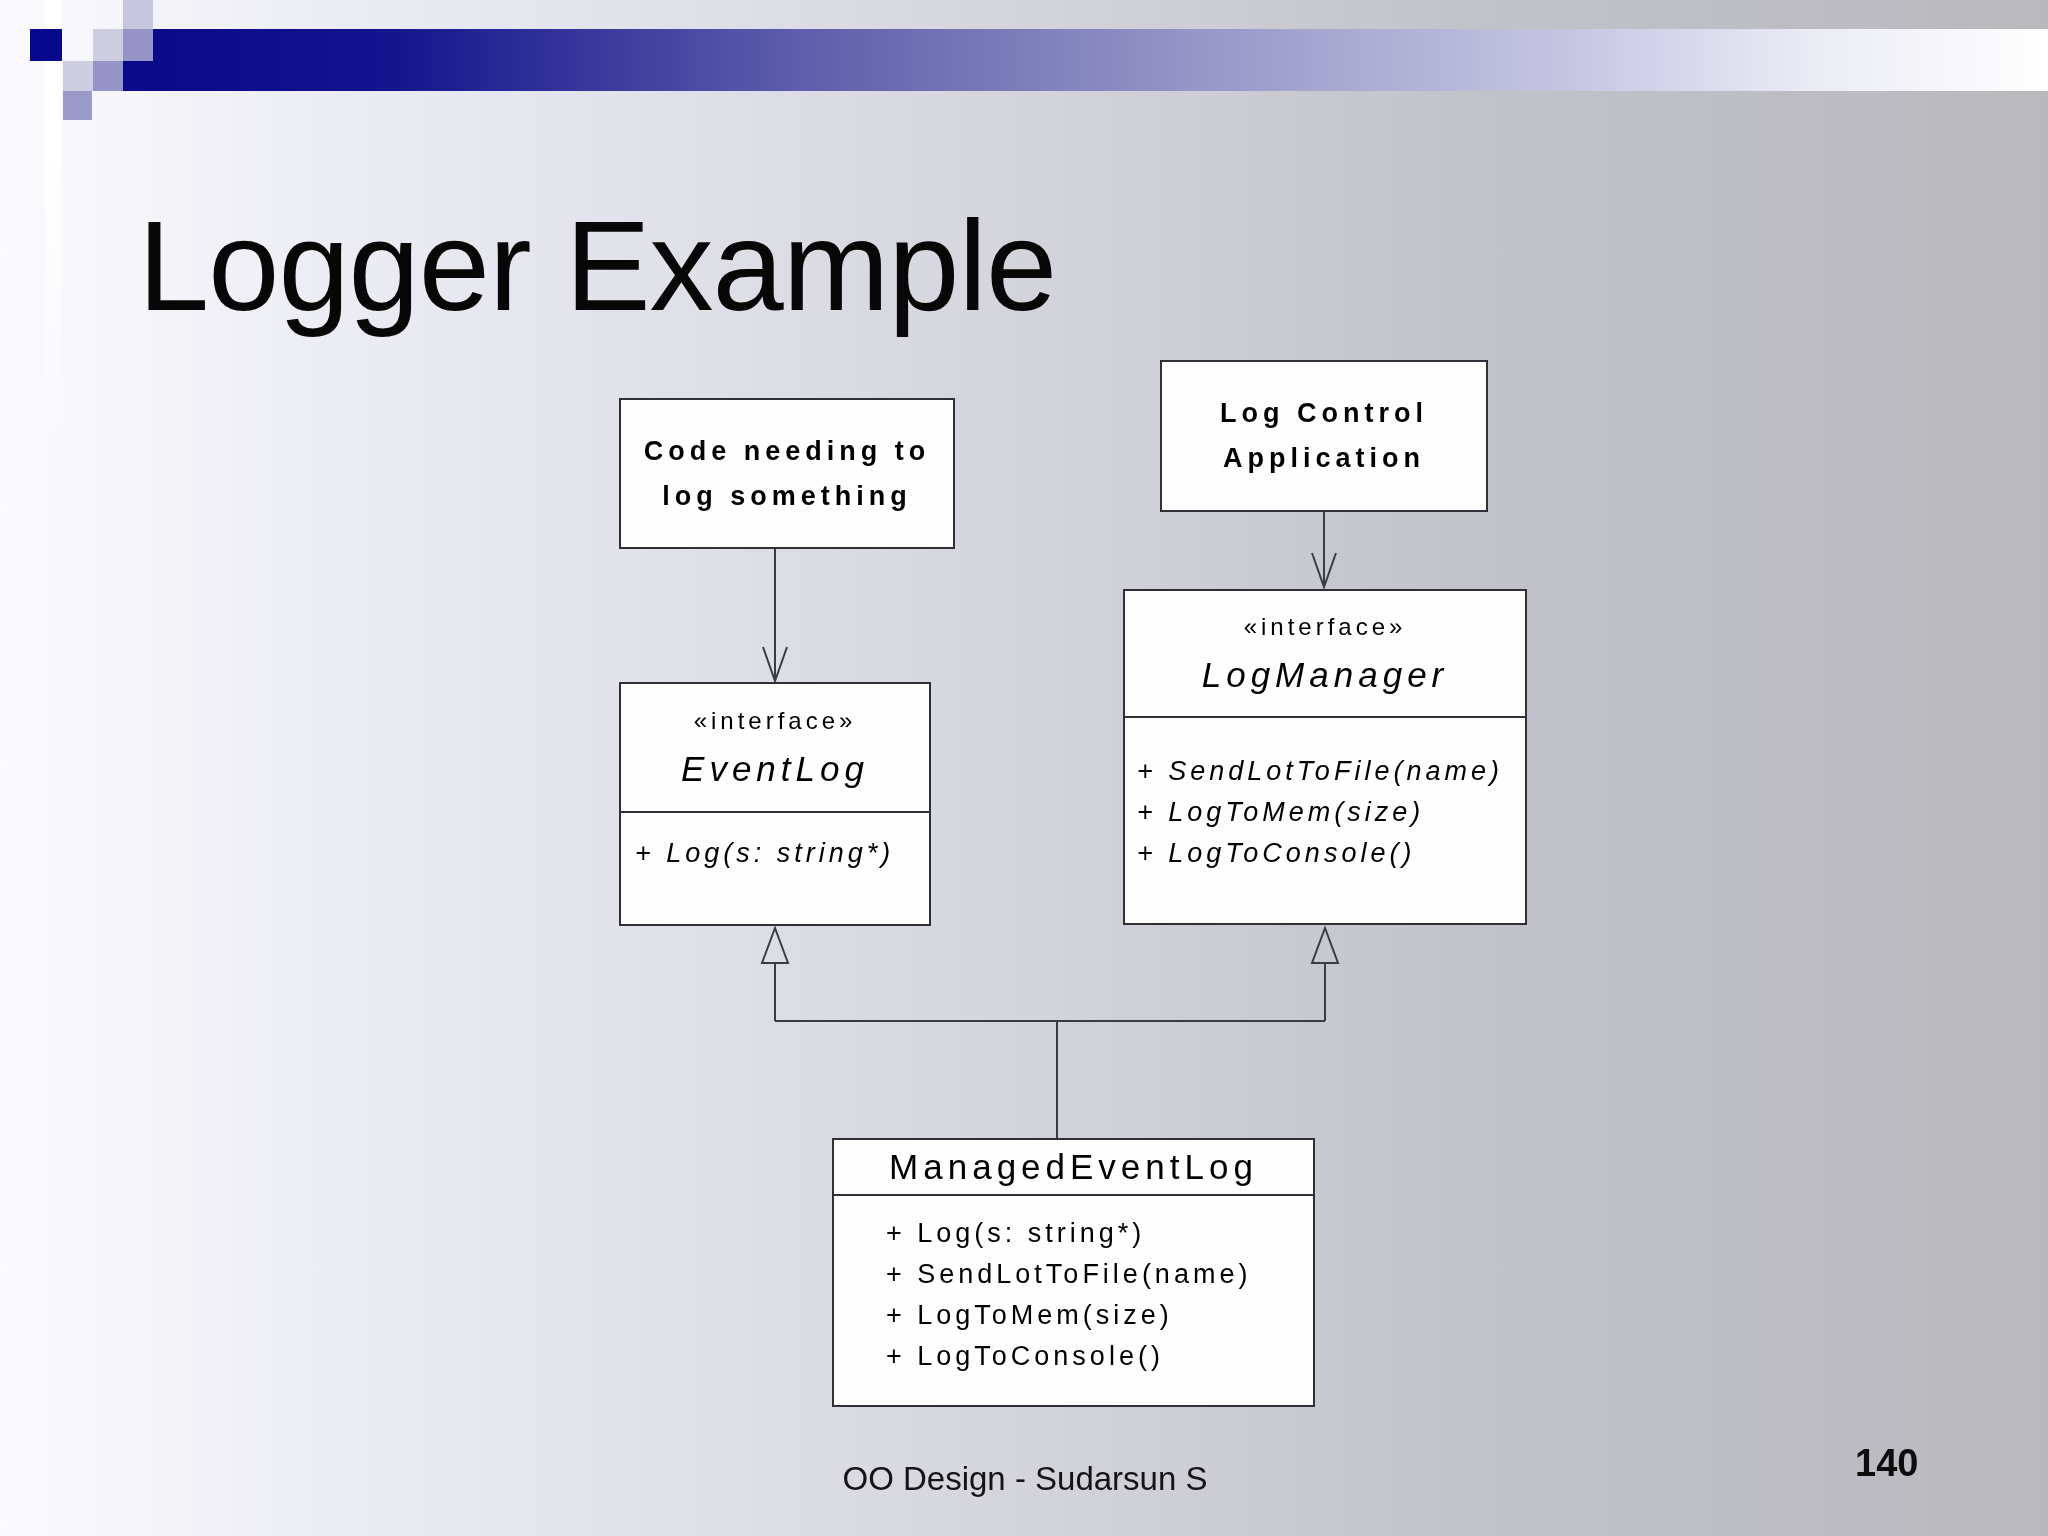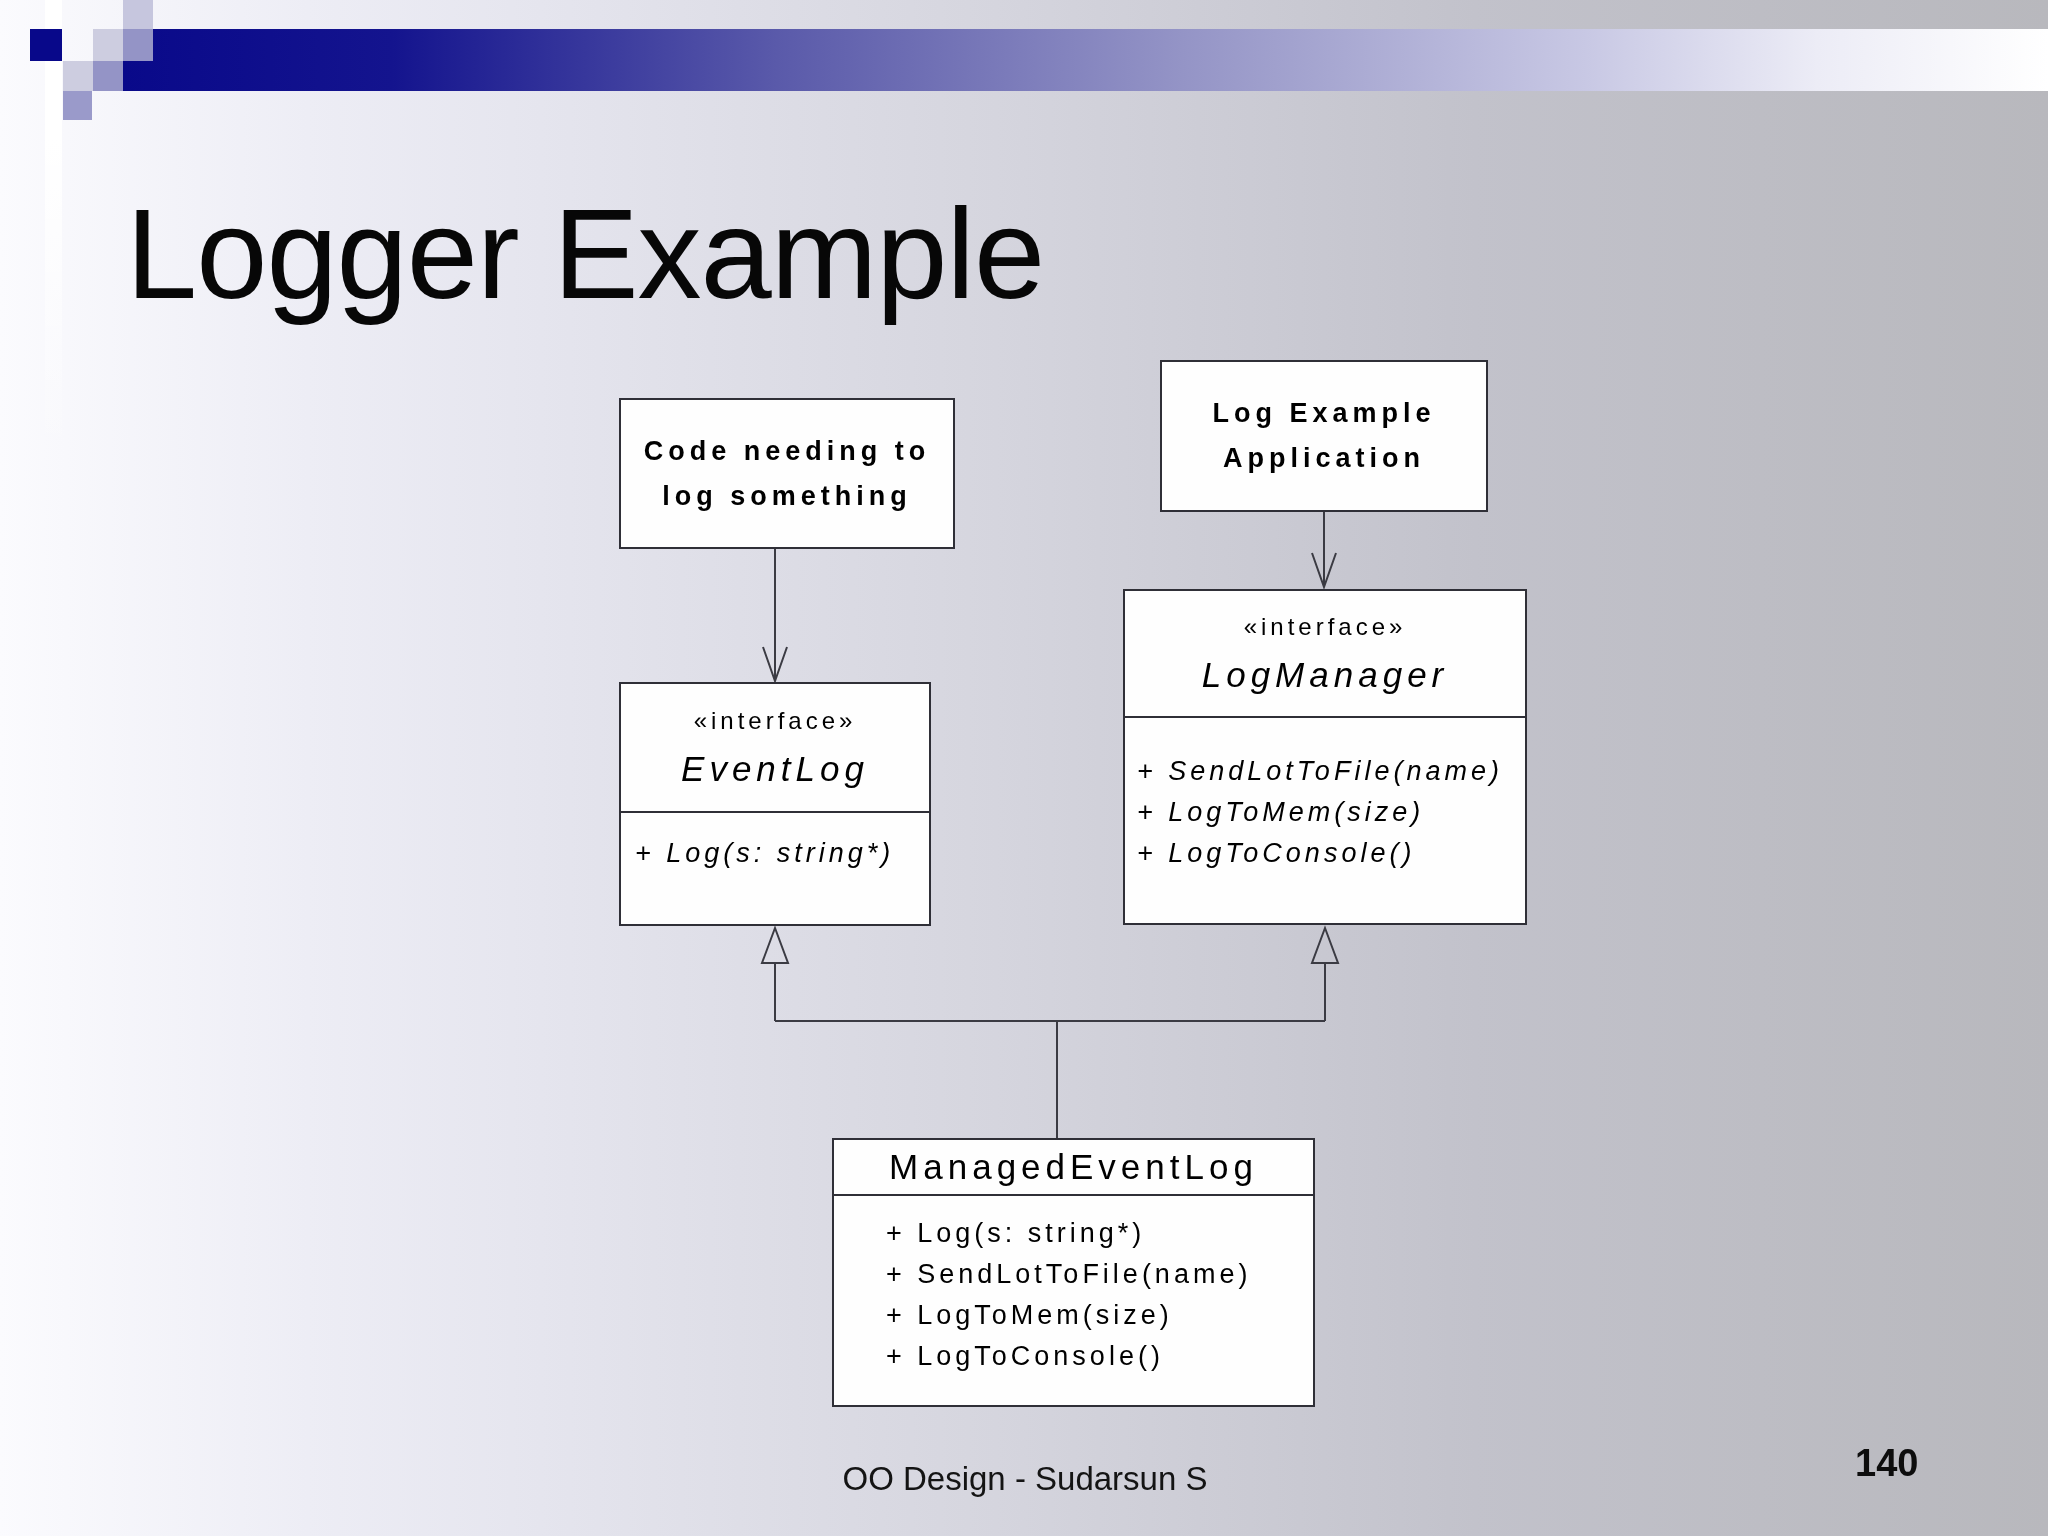--- a/index.html
+++ b/index.html
@@ -17,21 +17,21 @@
   }
   .sq{position:absolute;}
   .sq-white-strip{
     position:absolute;left:45px;top:0;width:17px;height:460px;
     background:linear-gradient(to bottom,#ffffff 0%,#ffffff 30%,rgba(255,255,255,0) 100%);
   }
   
   .title{
     position:absolute;left:126px;top:194px;
     font-size:128px;line-height:120px;font-weight:400;
-    letter-spacing:-1px;color:#070707;white-space:nowrap;margin:0;
+    letter-spacing:-1px;color:#070707;white-space:nowrap;margin:12px;
   }
   
   .uml-box{
     position:absolute;background:#fefefe;border:2px solid #2f2f37;
     box-sizing:border-box;color:#000;
   }
   .center-box{display:flex;flex-direction:column;justify-content:center;align-items:center;}
   .box-line{font-weight:bold;font-size:27px;letter-spacing:5px;line-height:45px;white-space:nowrap;}
   .iface-header{
     box-sizing:border-box;border-bottom:2px solid #2f2f37;
@@ -106,21 +106,21 @@
       <line x1="1057" y1="1021" x2="1057" y2="1138"></line>
     </g>
   </svg>
 
   <div class="uml-box center-box code-box">
     <div class="box-line">Code needing to</div>
     <div class="box-line">log something</div>
   </div>
 
   <div class="uml-box center-box logcontrol-box">
-    <div class="box-line">Log Example</div>
+    <div class="box-line">Log Control</div>
     <div class="box-line">Application</div>
   </div>
 
   <div class="uml-box eventlog-box">
     <div class="iface-header">
       <div class="stereotype">«interface»</div>
       <div class="class-name">EventLog</div>
     </div>
     <div class="methods italic">
       <div class="method">+ Log(s: string*)</div>

